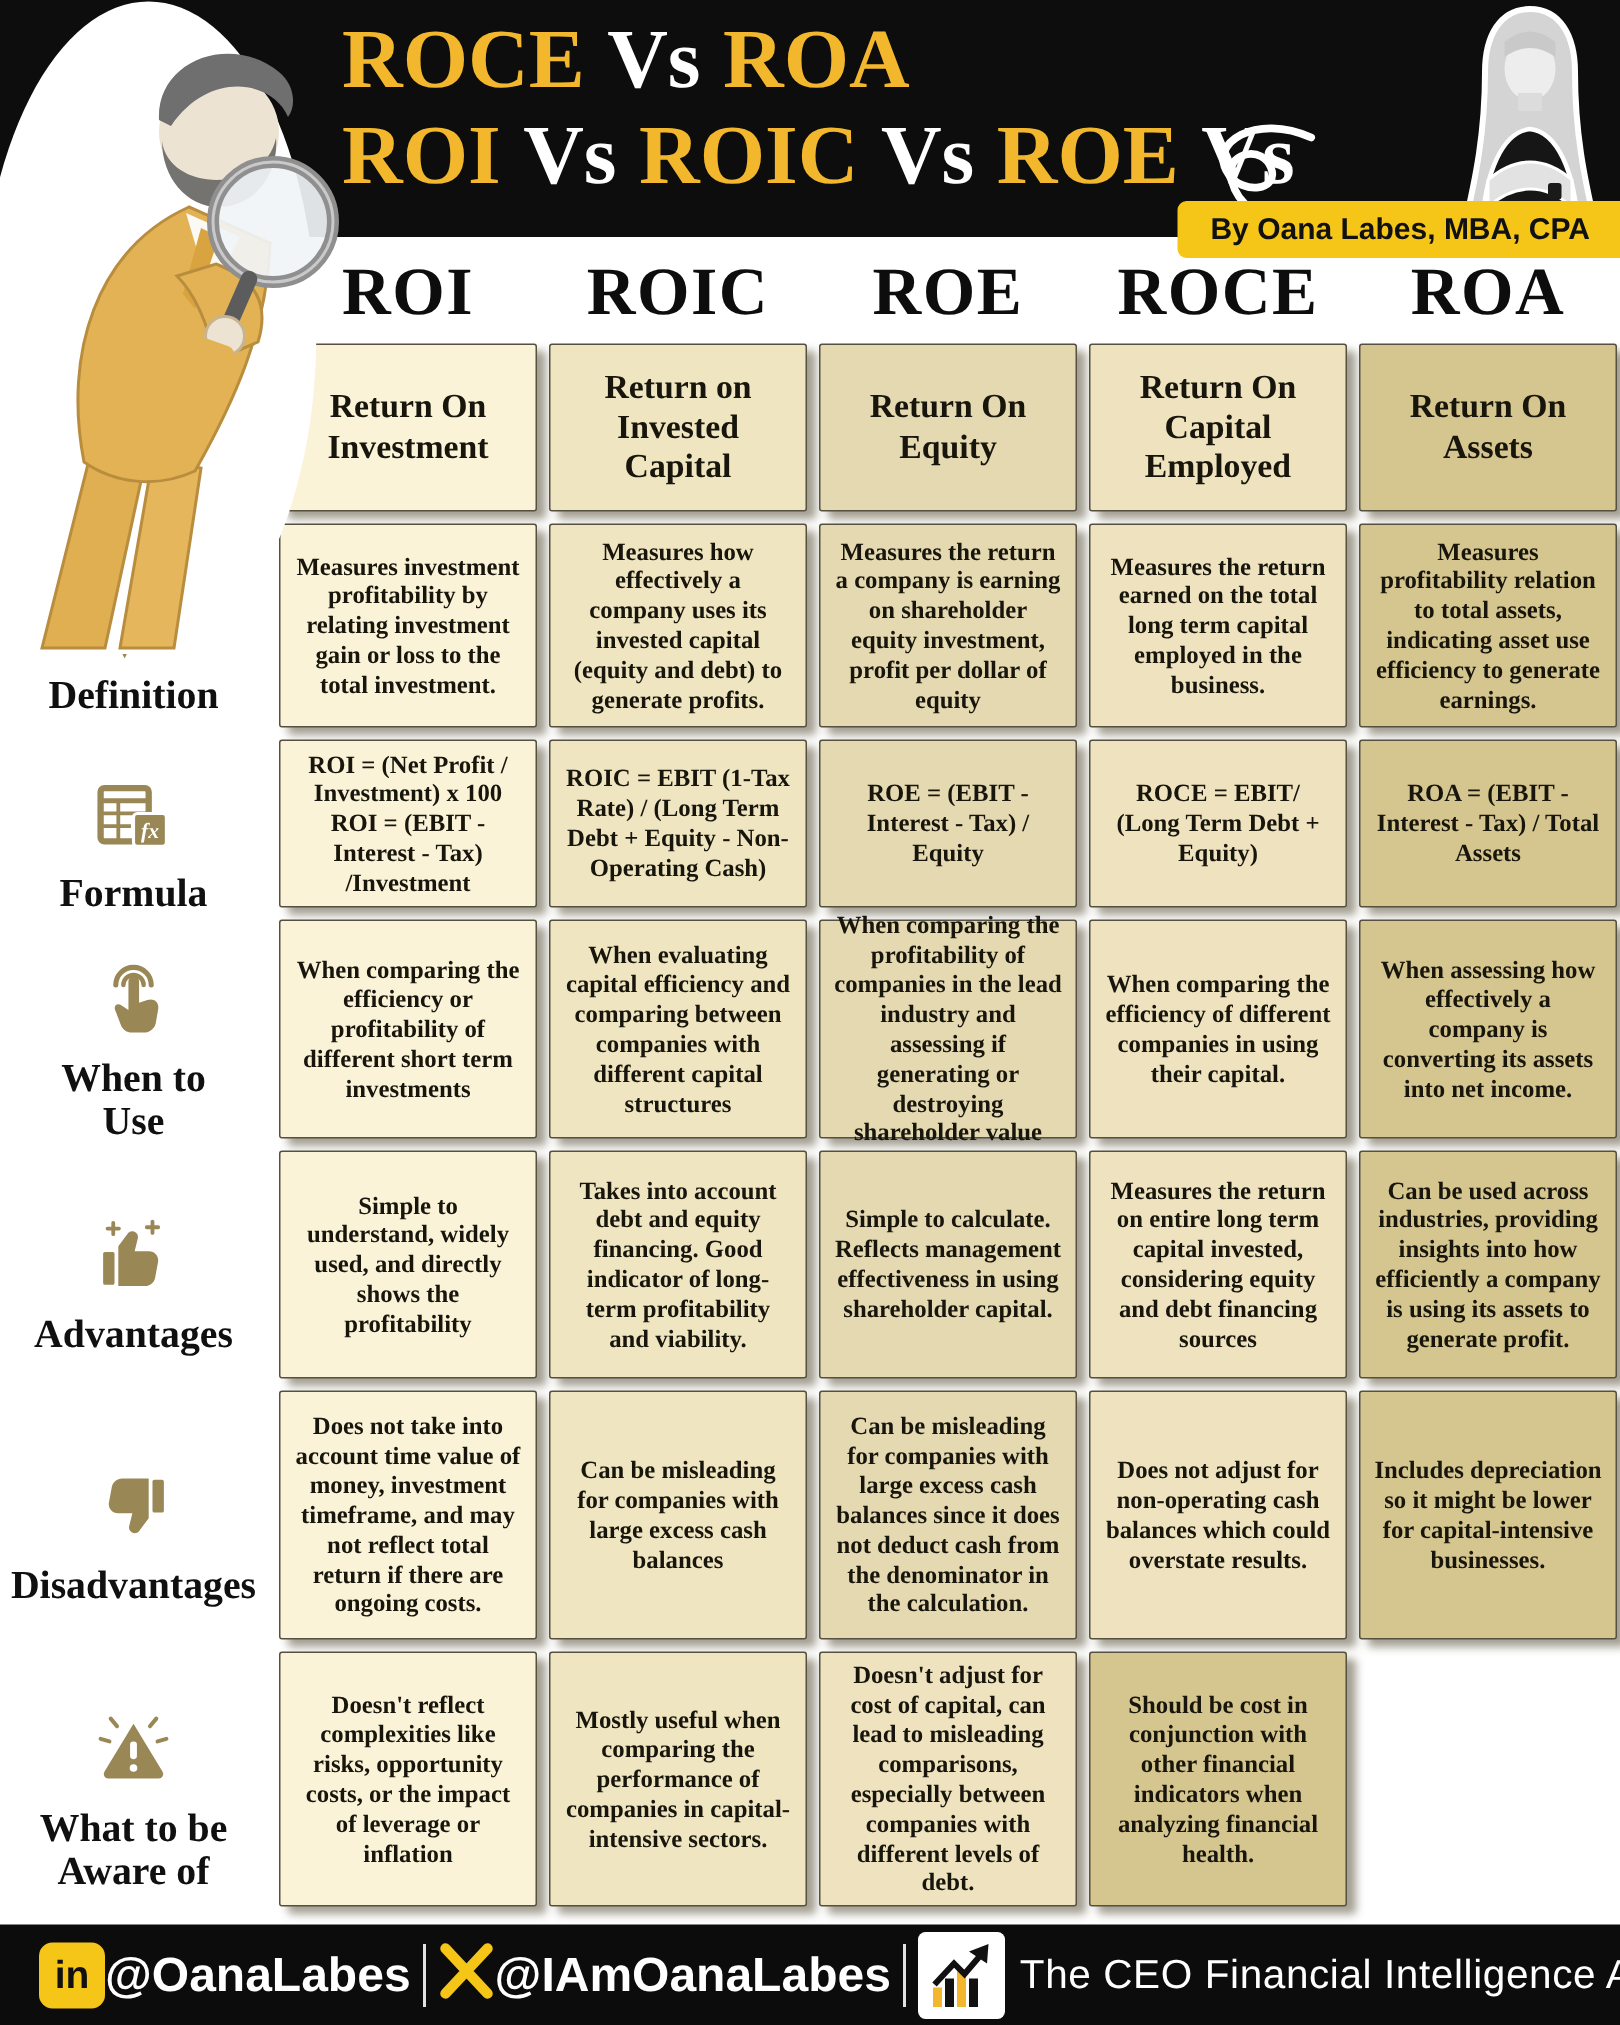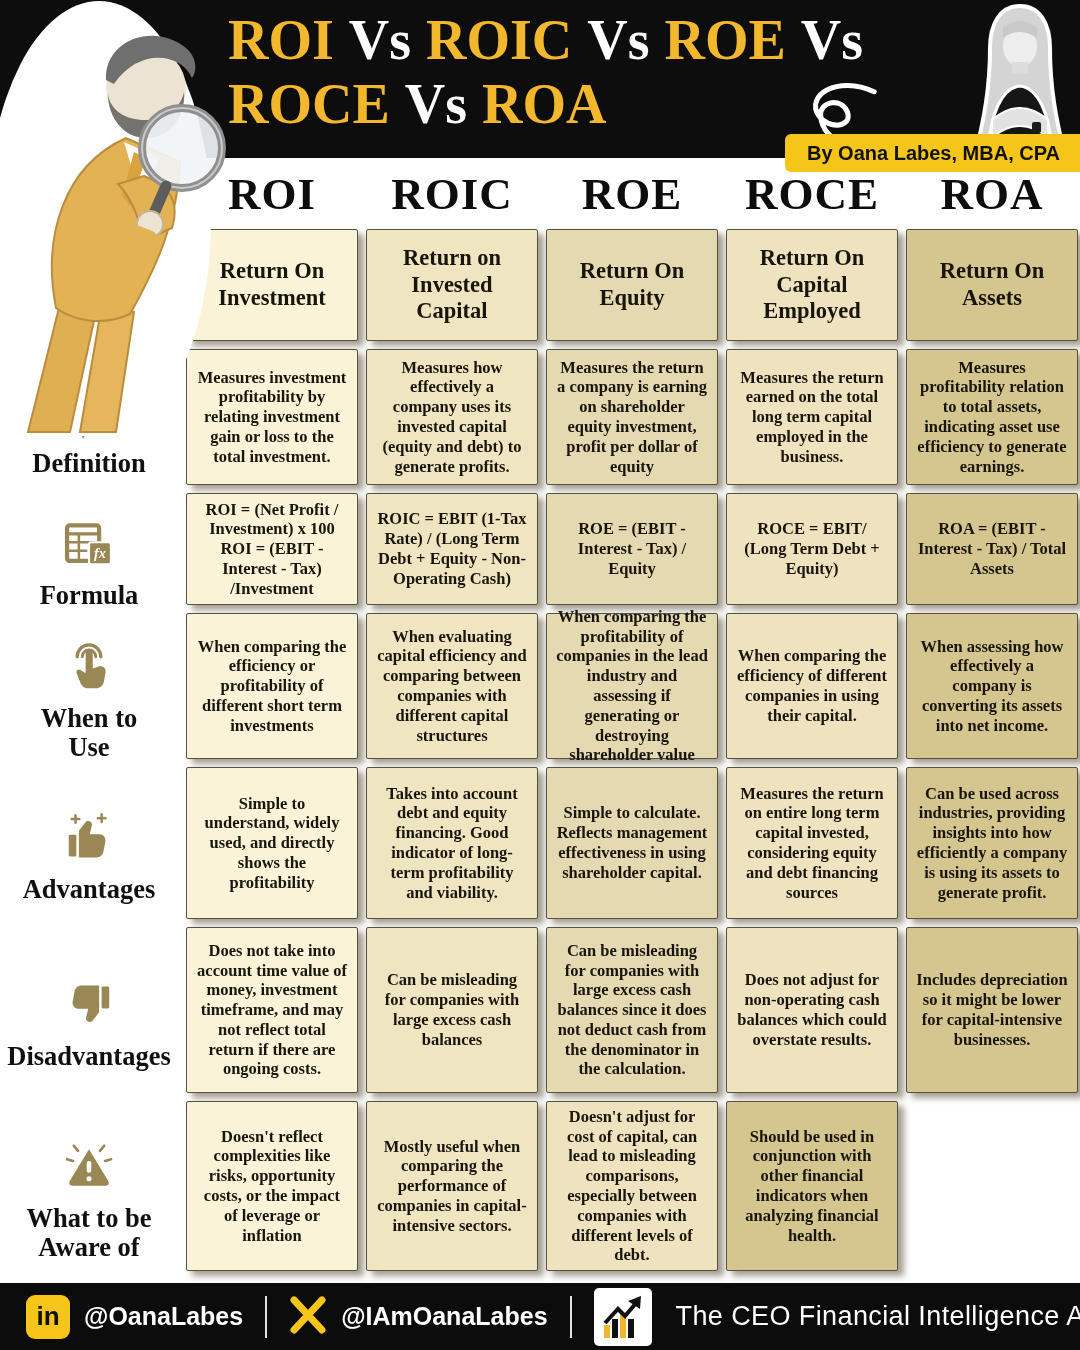--- a/index.html
+++ b/index.html
@@ -33,40 +33,40 @@
         padding:4px 9px;white-space:pre-line;border-radius:2px;}
   .name-cell{font-size:22.5px;line-height:1.18;}
   .c1{background:#FAF3D8;}.c2{background:#F0E5C1;}.c3{background:#E5D9B1;}
   .c4{background:#EFE3BF;}.c5{background:#D5C58E;}
   .row-label{display:flex;flex-direction:column;align-items:center;justify-content:center;gap:5px;
         font-family:"Liberation Serif",serif;font-weight:700;font-size:26.5px;line-height:1.08;
         color:#101010;text-align:center;white-space:pre-line;}
 
   
   .footer{position:absolute;left:0;bottom:0;width:1080px;height:67px;background:#0c0c0c;z-index:2;
-        display:flex;align-items:center;padding:0 0 0 26px;box-sizing:border-box;gap:14px;}
+        display:flex;align-items:center;padding:0 0 0 26px;box-sizing:border-box;}
   .li-badge{width:44px;height:44px;background:#F5C518;border-radius:9px;display:flex;
         align-items:center;justify-content:center;font-weight:700;font-size:26px;color:#111;flex:0 0 auto;}
-  .handle{color:#ffffff;font-weight:700;font-size:25px;white-space:nowrap;}
+  .handle{color:#ffffff;font-weight:700;font-size:32px;white-space:nowrap;}
   .f-divider{width:2px;height:42px;background:#eeeeee;opacity:.95;margin:0 8px;flex:0 0 auto;}
   .logo-box{width:58px;height:58px;background:#ffffff;border-radius:5px;display:flex;
         align-items:center;justify-content:center;flex:0 0 auto;}
   .academy{color:#ffffff;font-weight:400;font-size:27px;letter-spacing:.4px;margin-left:10px;white-space:nowrap;}
 </style>
 </head>
 <body>
 
 <div class="header-band"></div>
 
 <div class="title">
   <div class="title-line">
+    <span class="t-gold">ROCE</span><span class="t-white">Vs</span><span class="t-gold">ROA</span>
+  </div>
+  <div class="title-line">
     <span class="t-gold">ROI</span><span class="t-white">Vs</span><span class="t-gold">ROIC</span><span class="t-white">Vs</span><span class="t-gold">ROE</span><span class="t-white">Vs</span>
-  </div>
-  <div class="title-line">
-    <span class="t-gold">ROCE</span><span class="t-white">Vs</span><span class="t-gold">ROA</span>
   </div>
 </div>
 
 <div class="arrow-doodle">
   <svg width="120" height="88" viewBox="0 0 130 90">
     <path d="M115,10 C75,-8 40,14 55,36 C66,52 92,48 86,32 C80,16 56,20 57,36 C58,54 72,64 88,71" stroke="#ffffff" stroke-width="5.5" fill="none" stroke-linecap="round"></path>
     <polygon points="102,77 78,75 89,60" fill="#ffffff"></polygon>
   </svg>
 </div>
 
@@ -233,21 +233,21 @@
             <path d="M58,24 L51,26"></path>
         </g>
       </svg>
     </span>
     <span>What to be
 Aware of</span>
   </div>
   <div class="cell c1">Doesn't reflect complexities like risks, opportunity costs, or the impact of leverage or inflation</div>
   <div class="cell c2">Mostly useful when comparing the performance of companies in capital-intensive sectors.</div>
   <div class="cell c4">Doesn't adjust for cost of capital, can lead to misleading comparisons, especially between companies with different levels of debt.</div>
-  <div class="cell c5">Should be used in conjunction with other financial indicators when analyzing financial health.</div>
+  <div class="cell c5">Should be cost in conjunction with other financial indicators when analyzing financial health.</div>
 </div>
 
 <div class="footer">
   <div class="li-badge">
     <span>in</span>
   </div>
   <span class="handle">@OanaLabes</span>
   <div class="f-divider"></div>
   <span>
     <svg width="38" height="38" viewBox="0 0 38 38">

